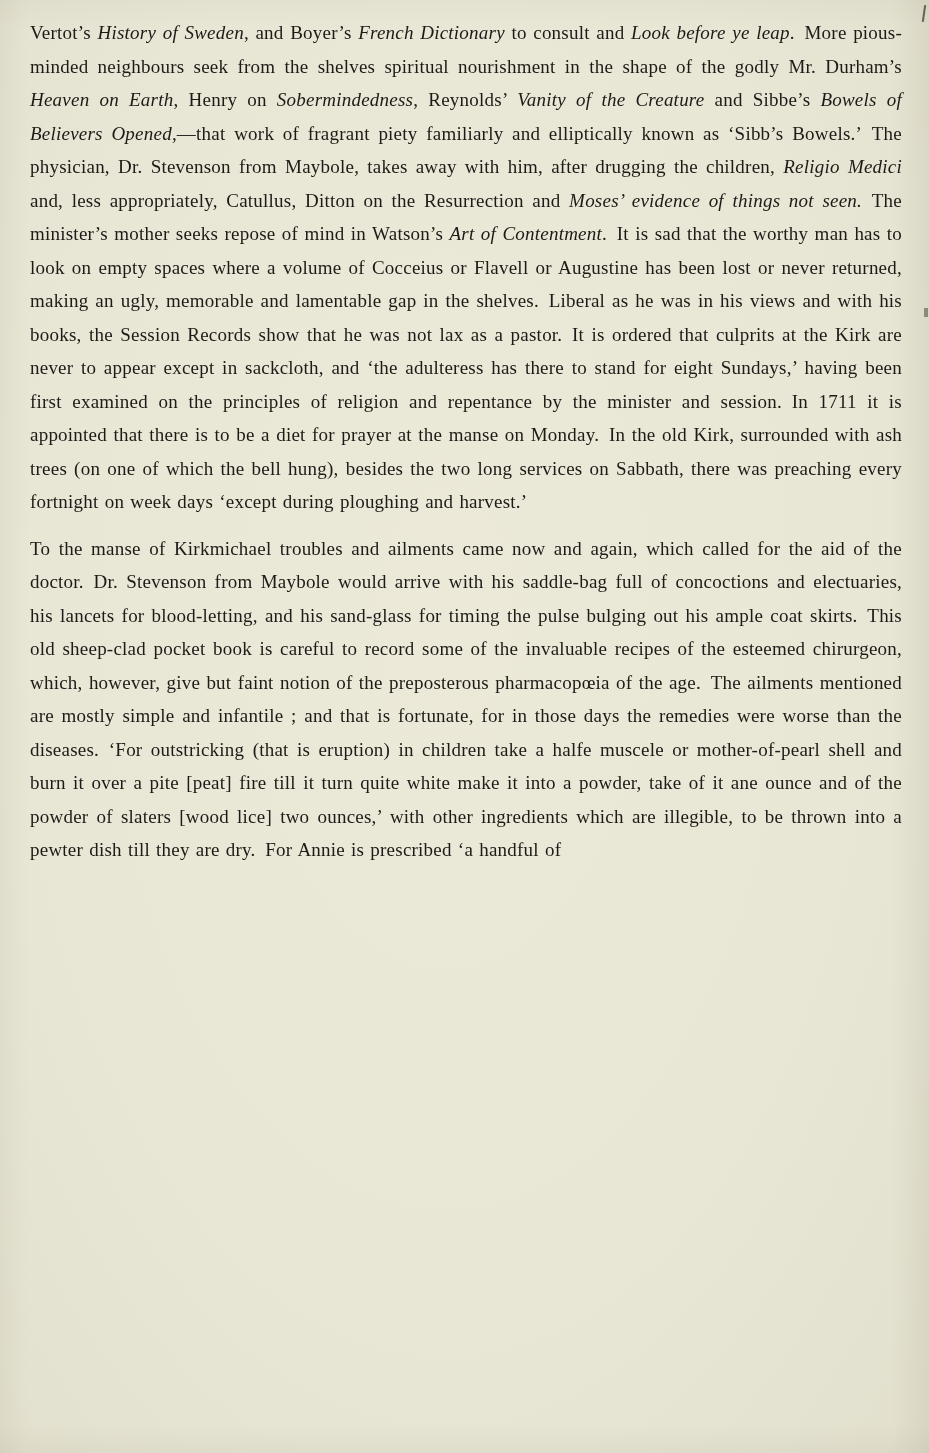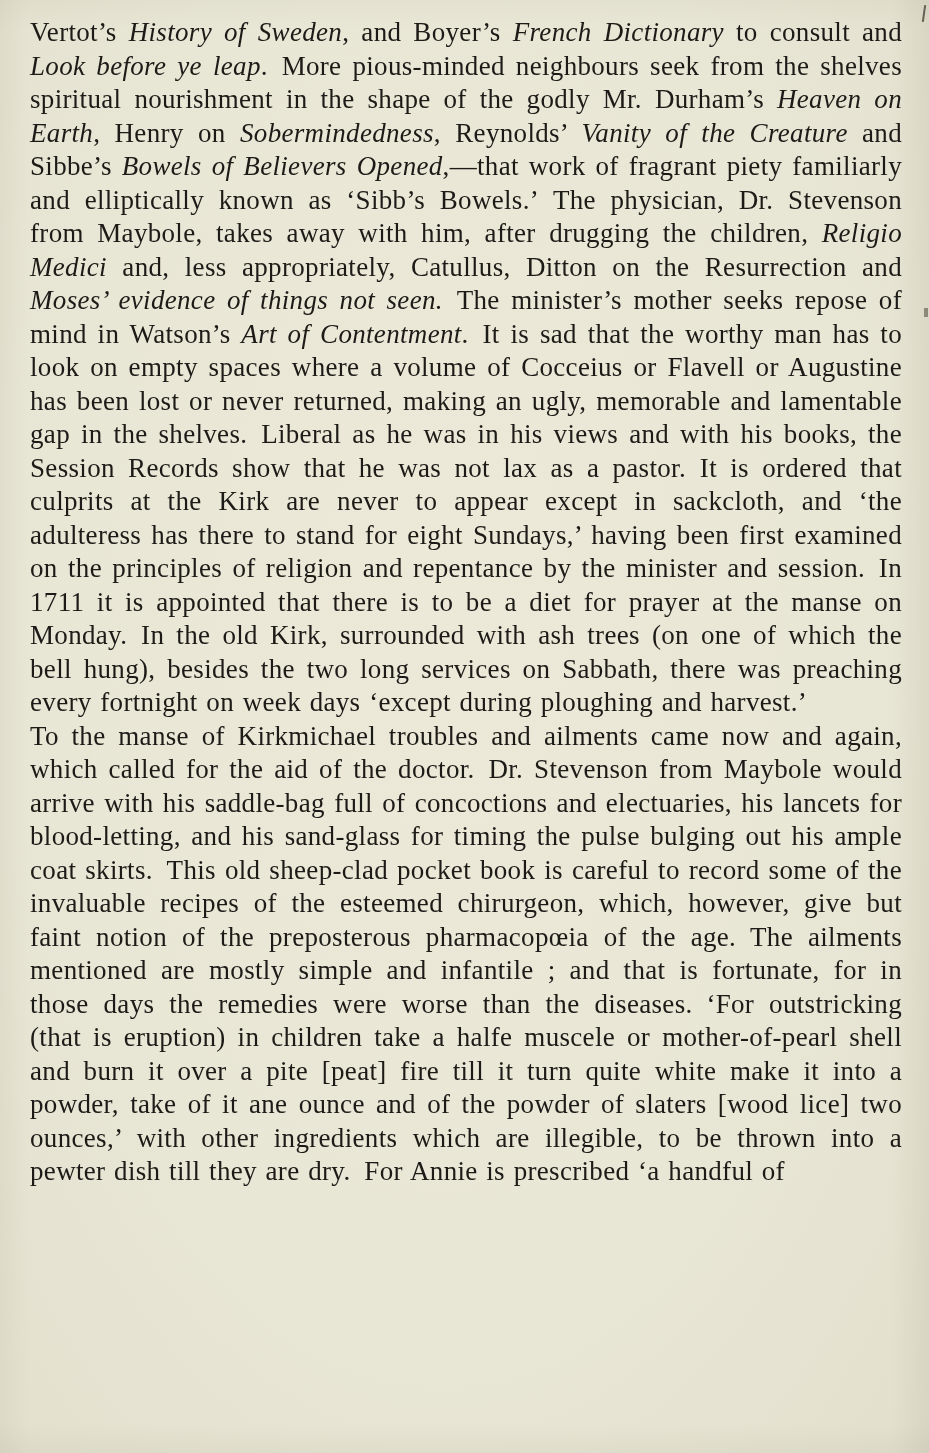--- a/index.html
+++ b/index.html
@@ -32,28 +32,29 @@
         var(--paper-light, #ece9d9) 0%,
         var(--paper, #e8e6d5) 60%,
         var(--paper-dark, #e2dfcd) 100%);
   }
 
   .text-block {
     width: 872px;
   }
 
   .para {
-    font-size: 27px;
+    font-size: 19px;
     line-height: 33.5px;
     text-align: justify;
     word-spacing: 0.06em;
     letter-spacing: 0.012em;
   }
 
   .para + .para {
+    margin-top: 13px;
     font-family: Liberation Serif, serif;
   }
 
   .italic { font-style: italic; }
 
   
   .artifact {
     position: absolute;
     background: #4a453a;
     opacity: 0.8;

